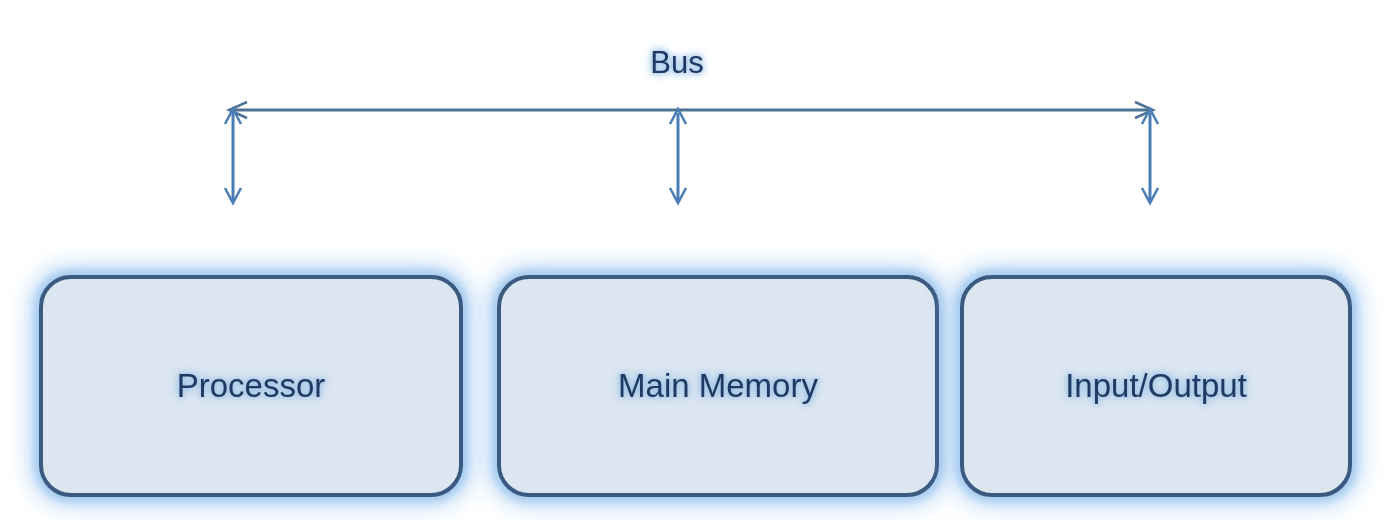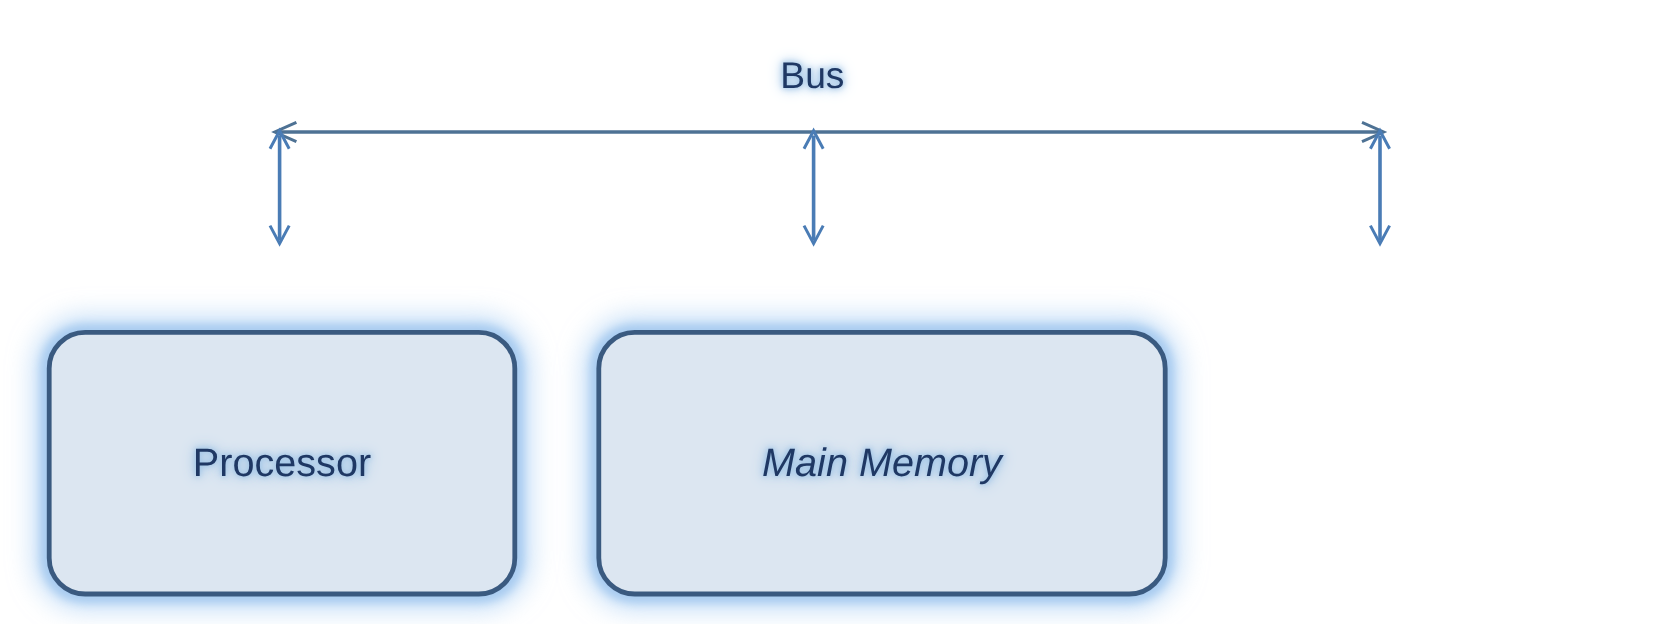--- a/index.html
+++ b/index.html
@@ -63,22 +63,22 @@
   }
   .node-label {
     font-size: 33px;
     color: var(--c-text, #1f3864);
     text-shadow:
       0 0 4px var(--c-text-glow, #9dc3e6),
       0 0 7px var(--c-text-glow, #9dc3e6),
       0 0 12px var(--c-text-glow, #9dc3e6);
     white-space: nowrap;
   }
-  .node-processor    { left: 39px;  width: 392px; }
-  .node-main-memory  { left: 497px; width: 476px; font-style: italic; }
+  .node-processor    { left: 39px;  width: 424px; }
+  .node-main-memory  { left: 497px; width: 442px; }
   .node-input-output { left: 960px; width: 392px; }
 </style>
 </head>
 <body>
 
 <div class="canvas">
 
   <div class="bus-label">Bus</div>
 
   <svg class="connectors" width="1391" height="210" viewBox="0 0 1391 210">
@@ -109,14 +109,17 @@
   </svg>
 
   <div class="node node-processor">
     <span class="node-label">Processor</span>
   </div>
 
   <div class="node node-main-memory">
     <span class="node-label">Main Memory</span>
   </div>
 
+  <div class="node node-input-output">
+    <span class="node-label">Input/Output</span>
+  </div>
 
 </div>
 
 </body></html>

